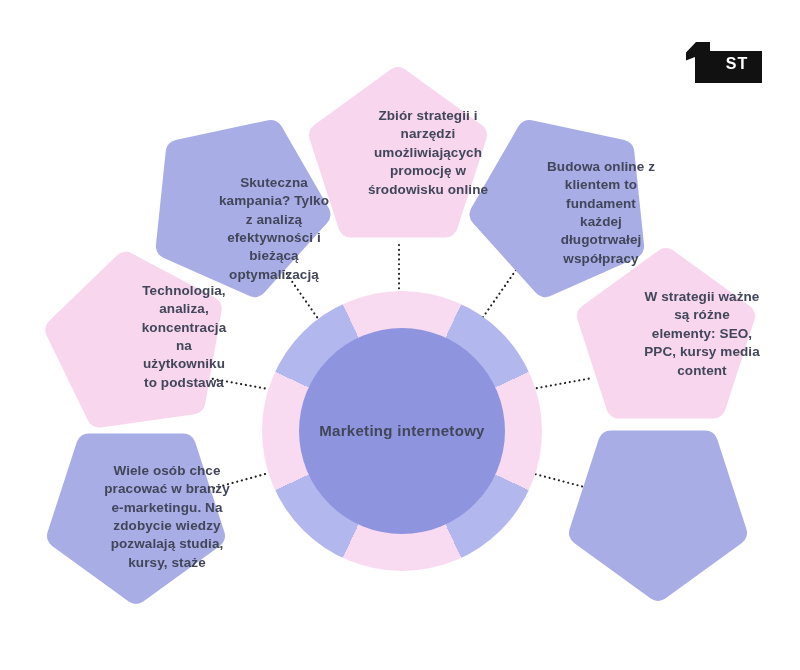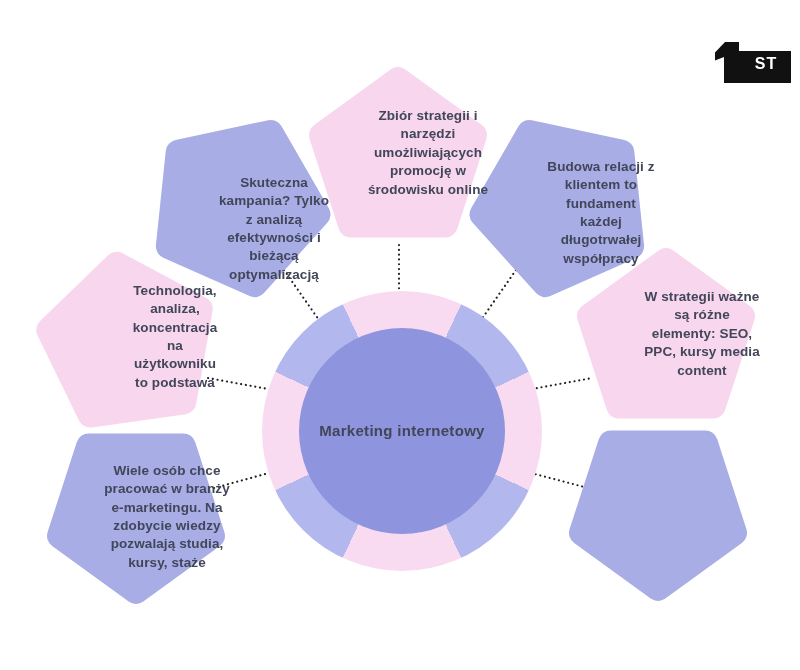--- a/index.html
+++ b/index.html
@@ -22,21 +22,21 @@
   .node .pent{position:absolute;left:0;top:0;width:100%;height:100%;overflow:visible;}
   .node .pent polygon{stroke-width:26;stroke-linejoin:round;}
   .node-text{
     position:relative;text-align:center;z-index:2;
     font-size:13.5px;font-weight:600;line-height:1.36;
     color:var(--text,#414659);letter-spacing:0.1px;
   }
   .node--top         {left:302px;top:69px;}
   .node--top-left    {left:142px;top:115px;}
   .node--top-right   {left:466px;top:115px;}
-  .node--left        {left:32px; top:253px;}
+  .node--left        {left:41px; top:253px;}
   .node--right       {left:570px;top:250px;}
   .node--bottom-left {left:40px; top:420px;}
   .node--bottom-right{left:562px;top:417px;}
 
   .node--top-left     .pent{transform:rotate(168deg);}
   .node--top-right    .pent{transform:rotate(192deg);}
   .node--left         .pent{transform:rotate(-8deg);}
   .node--bottom-left  .pent,
   .node--bottom-right .pent{transform:rotate(180deg);}
 
@@ -63,21 +63,21 @@
     background:var(--circle,#8e94de);
     display:flex;align-items:center;justify-content:center;
   }
   .hub-title{
     width:175px;text-align:center;
     font-size:15px;font-weight:700;line-height:1.5;
     color:var(--text,#414659);letter-spacing:0.3px;
   }
 
   
-  .logo{position:absolute;left:714px;top:42px;width:78px;height:42px;}
+  .logo{position:absolute;left:685px;top:42px;width:78px;height:42px;}
   .logo svg{display:block;width:100%;height:100%;overflow:visible;}
   .logo text{
     font-family:"Liberation Sans","DejaVu Sans",sans-serif;
     font-size:16px;font-weight:700;letter-spacing:1px;fill:#ffffff;
   }
 </style>
 </head>
 <body>
 
 <div class="canvas">
@@ -103,21 +103,21 @@
     <svg class="pent" viewBox="0 0 200 190">
       <polygon points="100,11 179.9,69 149.4,163 50.6,163 20.1,69" stroke="#a8ade6" fill="#a8ade6"></polygon>
     </svg>
     <div class="node-text">Skuteczna kampania? Tylko z analizą efektywności i bieżącą optymalizacją</div>
   </div>
 
   <div class="node node--top-right">
     <svg class="pent" viewBox="0 0 200 190">
       <polygon points="100,11 179.9,69 149.4,163 50.6,163 20.1,69" stroke="#a8ade6" fill="#a8ade6"></polygon>
     </svg>
-    <div class="node-text">Budowa relacji z klientem to fundament każdej długotrwałej współpracy</div>
+    <div class="node-text">Budowa online z klientem to fundament każdej długotrwałej współpracy</div>
   </div>
 
   <div class="node node--left">
     <svg class="pent" viewBox="0 0 200 190">
       <polygon points="100,11 179.9,69 149.4,163 50.6,163 20.1,69" stroke="#f7d6ee" fill="#f7d6ee"></polygon>
     </svg>
     <div class="node-text">Technologia, analiza, koncentracja na użytkowniku to podstawa</div>
   </div>
 
   <div class="node node--right">

